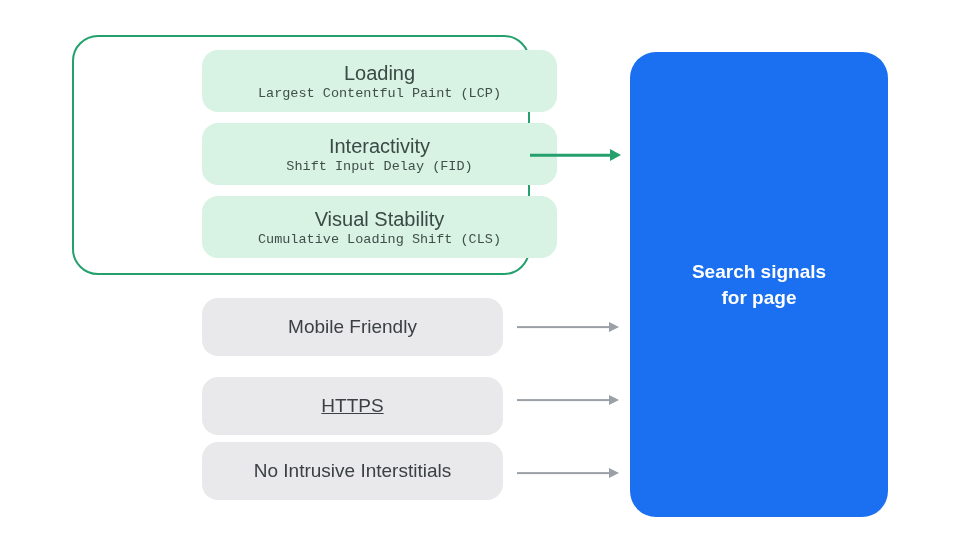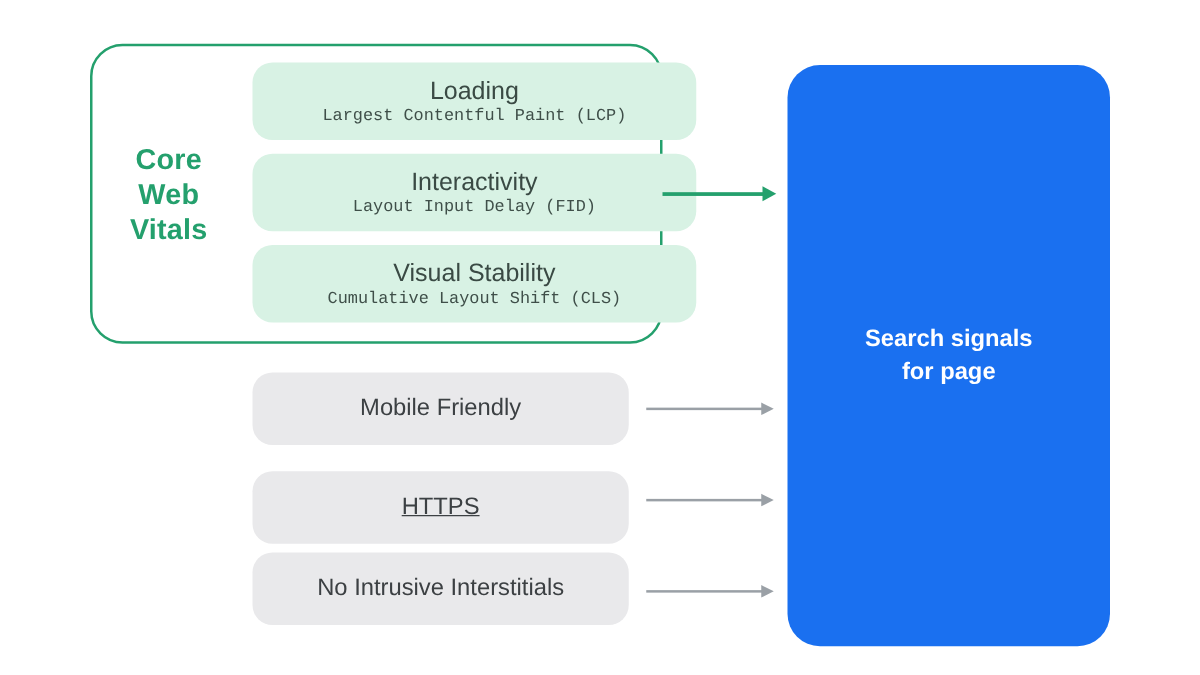--- a/index.html
+++ b/index.html
@@ -151,39 +151,34 @@
   .arrow.gray.a1 { top: 394px; }
   .arrow.gray.a2 { top: 467px; }
 </style>
 </head>
 <body>
 
 <div class="canvas">
 
   <div class="cwv-container"></div>
 
-  <div class="cwv-label">
-    <span>Core</span>
-    <span>Web</span>
-    <span>Vitals</span>
-  </div>
 
   <div class="vital-box v0">
     <div class="vital-title">Loading</div>
     <div class="vital-subtitle">Largest Contentful Paint (LCP)</div>
   </div>
 
   <div class="vital-box v1">
     <div class="vital-title">Interactivity</div>
-    <div class="vital-subtitle">Layout Input Delay (FID)</div>
+    <div class="vital-subtitle">Shift Input Delay (FID)</div>
   </div>
 
   <div class="vital-box v2">
     <div class="vital-title">Visual Stability</div>
-    <div class="vital-subtitle">Cumulative Layout Shift (CLS)</div>
+    <div class="vital-subtitle">Cumulative Loading Shift (CLS)</div>
   </div>
 
   <div class="arrow green">
     <div class="shaft"></div>
     <div class="head"></div>
   </div>
 
   <div class="signal-box s0">Mobile Friendly</div>
   <div class="signal-box s1">HTTPS</div>
   <div class="signal-box s2">No Intrusive Interstitials</div>

